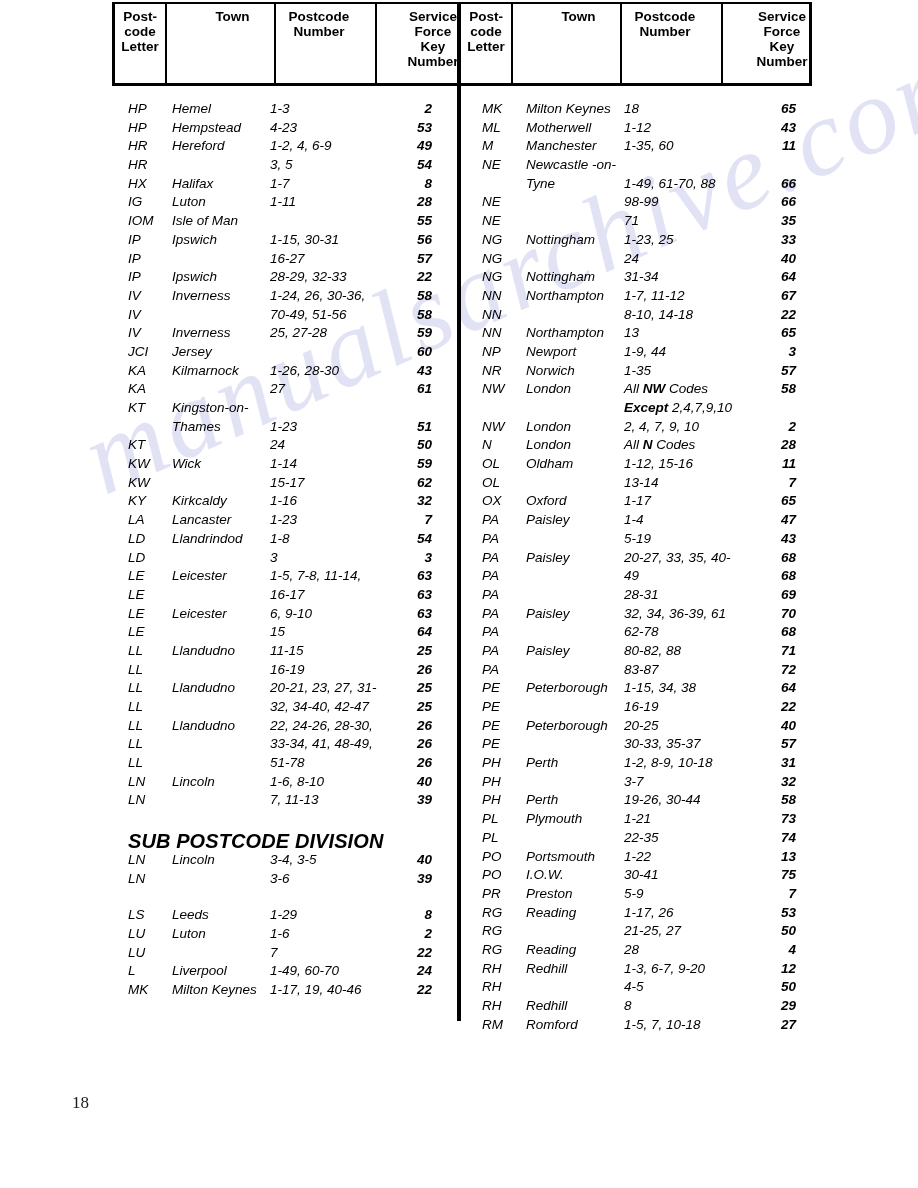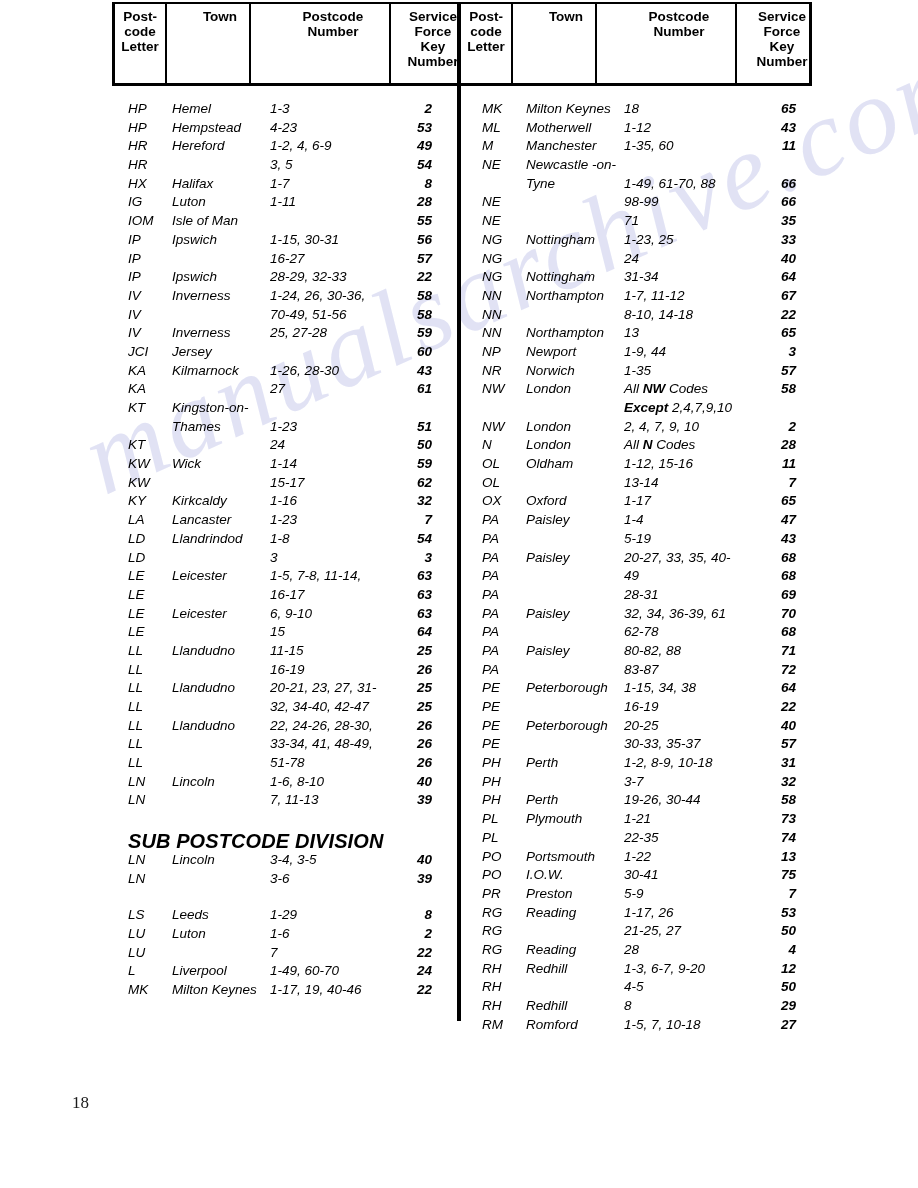--- a/index.html
+++ b/index.html
@@ -42,22 +42,22 @@
     text-align: center;
     font-weight: bold;
     font-size: 13.5px;
     line-height: 15px;
     padding-top: 5px;
   }
   .hdr-cell.sep { border-right: 2px solid #000; }
 
   
   .c-letter { left: 0px;   width: 52px; }
-  .c-town   { left: 52px;  width: 84px; padding-left: 24px; }
-  .c-pcode  { left: 162px; width: 114px; }
+  .c-town   { left: 52px;  width: 109px; padding-left: 24px; }
+  .c-pcode  { left: 148px; width: 114px; }
   .c-key    { left: 288px; width: 60px;  }
   .right .c-key { width: 66px; }
 
   .hdr-cell .ln { display: block; }
 
   
   #divider {
     position: absolute;
     left: 457px;
     top: 86px;

